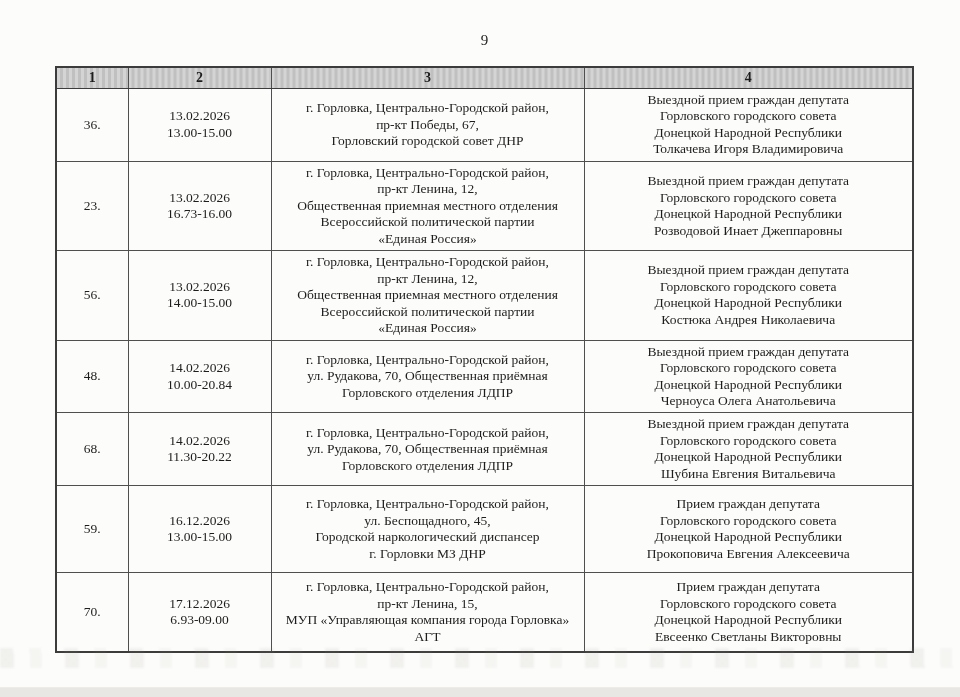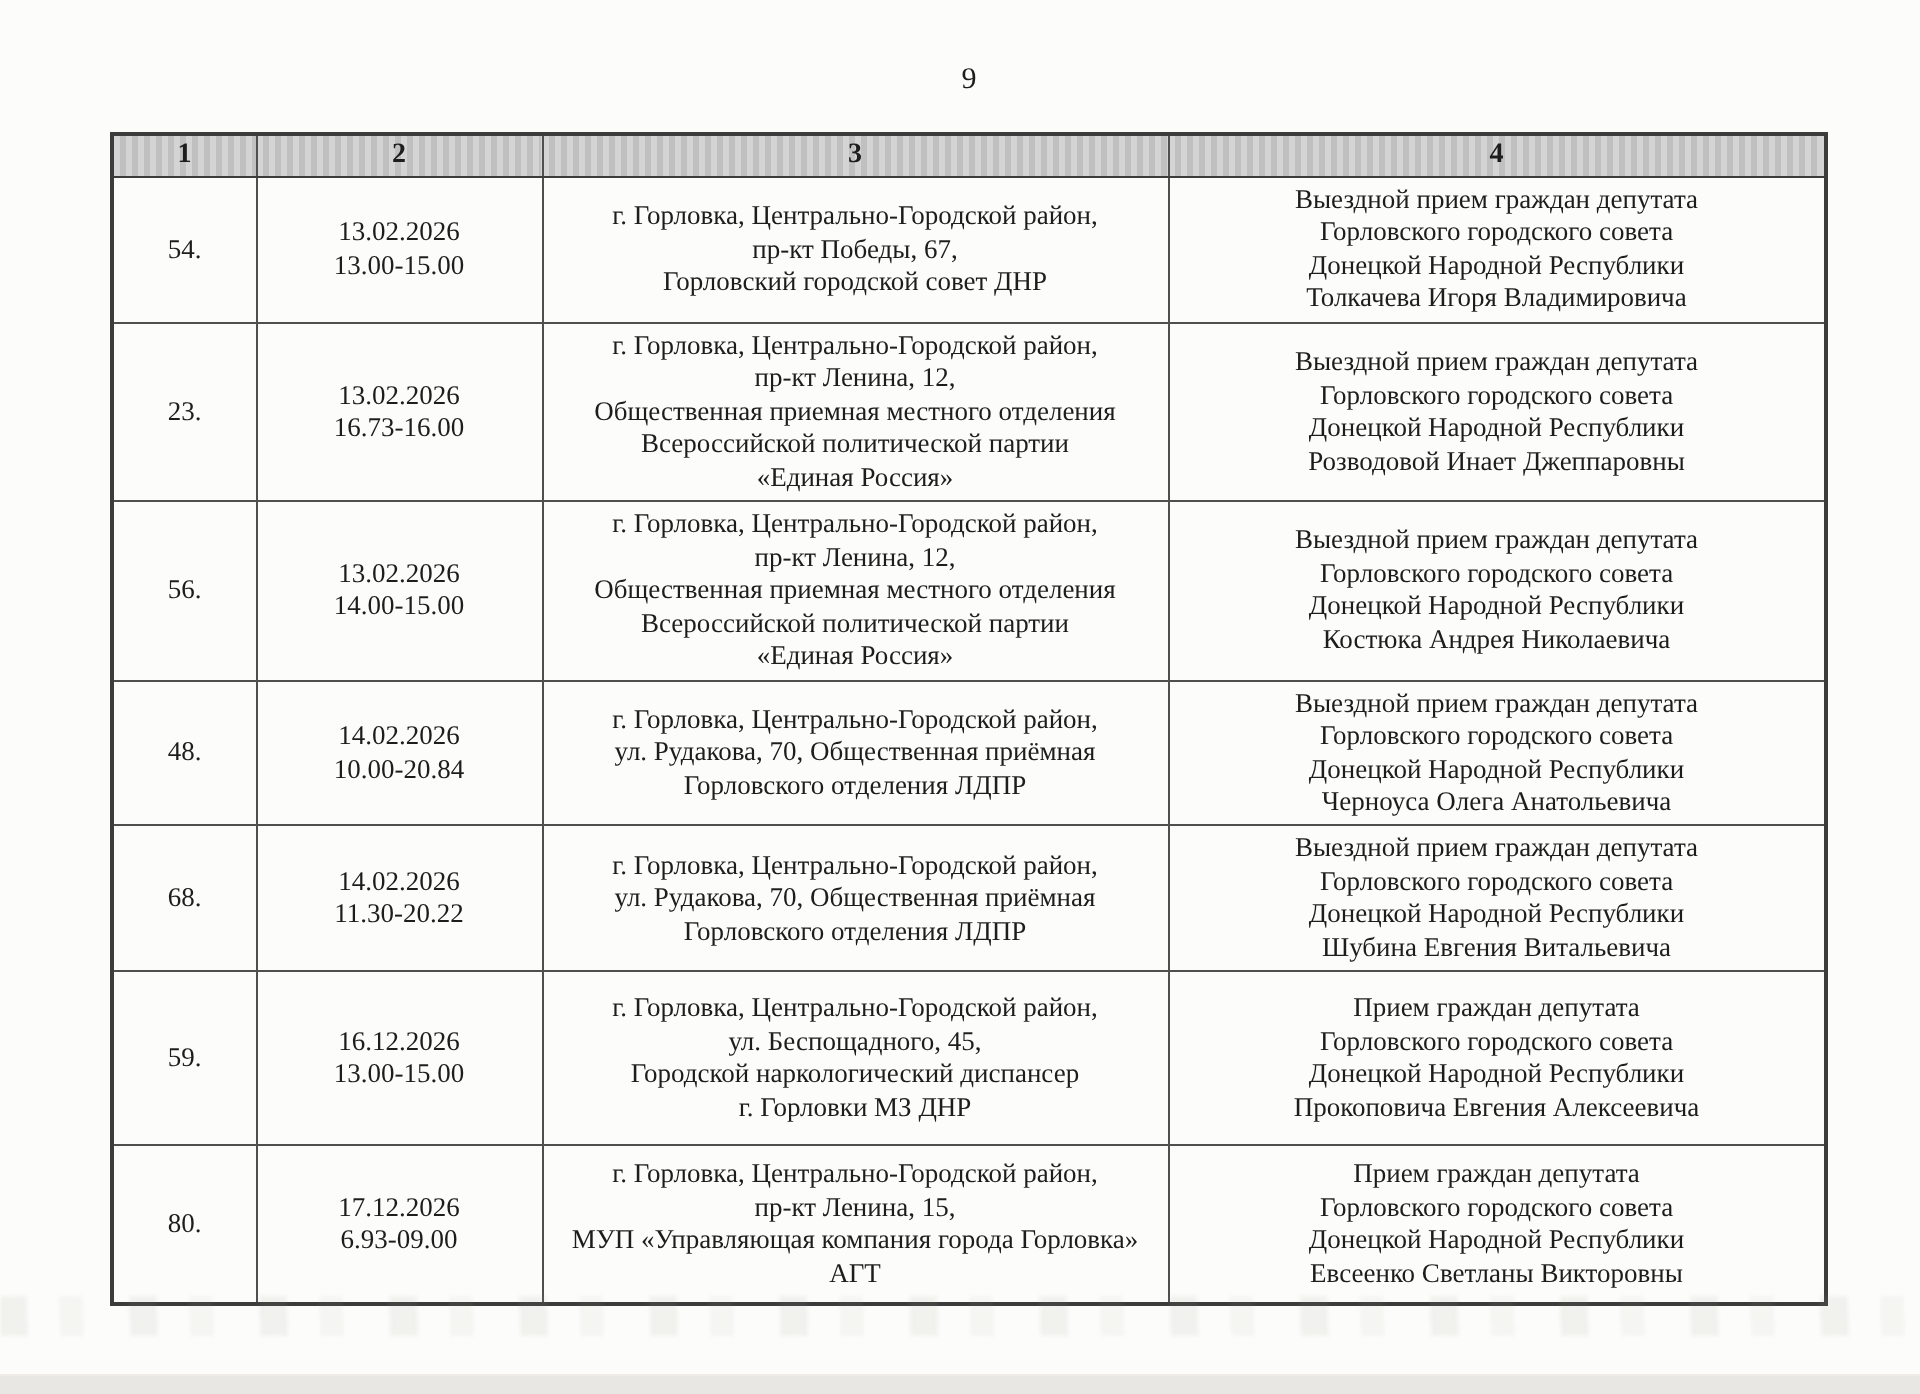--- a/index.html
+++ b/index.html
@@ -94,21 +94,21 @@
     <thead>
       <tr>
         <th>1</th>
         <th>2</th>
         <th>3</th>
         <th>4</th>
       </tr>
     </thead>
     <tbody>
       <tr style="height:72px">
-        <td>54.</td>
+        <td>36.</td>
         <td><div>13.02.2026</div><div>13.00-15.00</div></td>
         <td>г. Горловка, Центрально-Городской район,
 пр-кт Победы, 67,
 Горловский городской совет ДНР</td>
         <td>Выездной прием граждан депутата
 Горловского городского совета
 Донецкой Народной Республики
 Толкачева Игоря Владимировича</td>
       </tr>
       <tr style="height:88px">
@@ -165,21 +165,21 @@
         <td>г. Горловка, Центрально-Городской район,
 ул. Беспощадного, 45,
 Городской наркологический диспансер
 г. Горловки МЗ ДНР</td>
         <td>Прием граждан депутата
 Горловского городского совета
 Донецкой Народной Республики
 Прокоповича Евгения Алексеевича</td>
       </tr>
       <tr style="height:79px">
-        <td>80.</td>
+        <td>70.</td>
         <td><div>17.12.2026</div><div>6.93-09.00</div></td>
         <td>г. Горловка, Центрально-Городской район,
 пр-кт Ленина, 15,
 МУП «Управляющая компания города Горловка»
 АГТ</td>
         <td>Прием граждан депутата
 Горловского городского совета
 Донецкой Народной Республики
 Евсеенко Светланы Викторовны</td>
       </tr>

